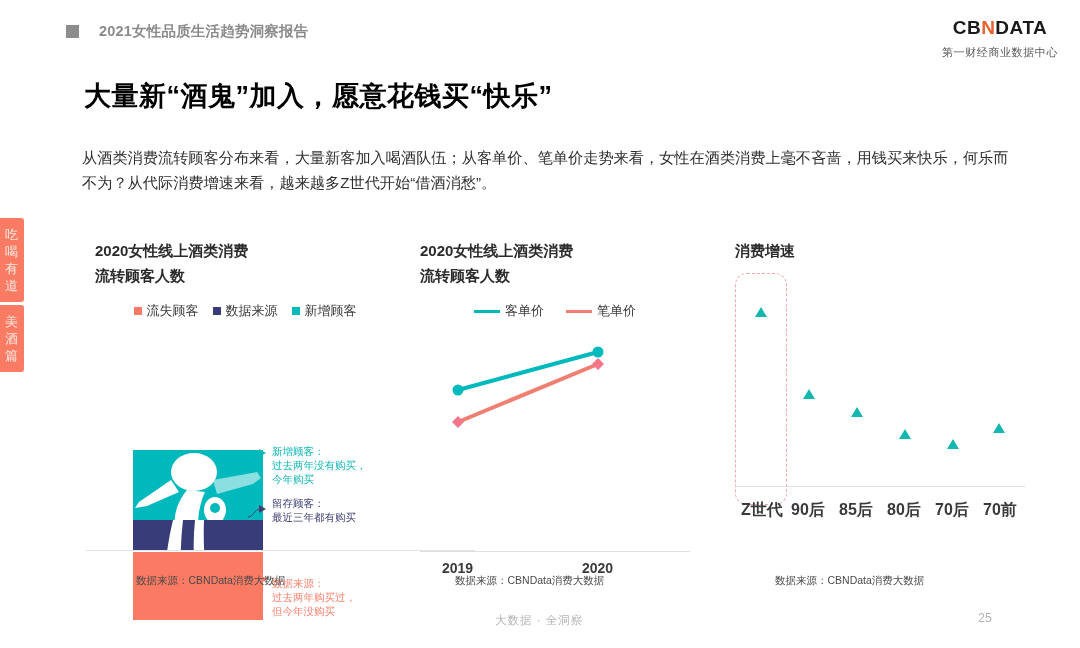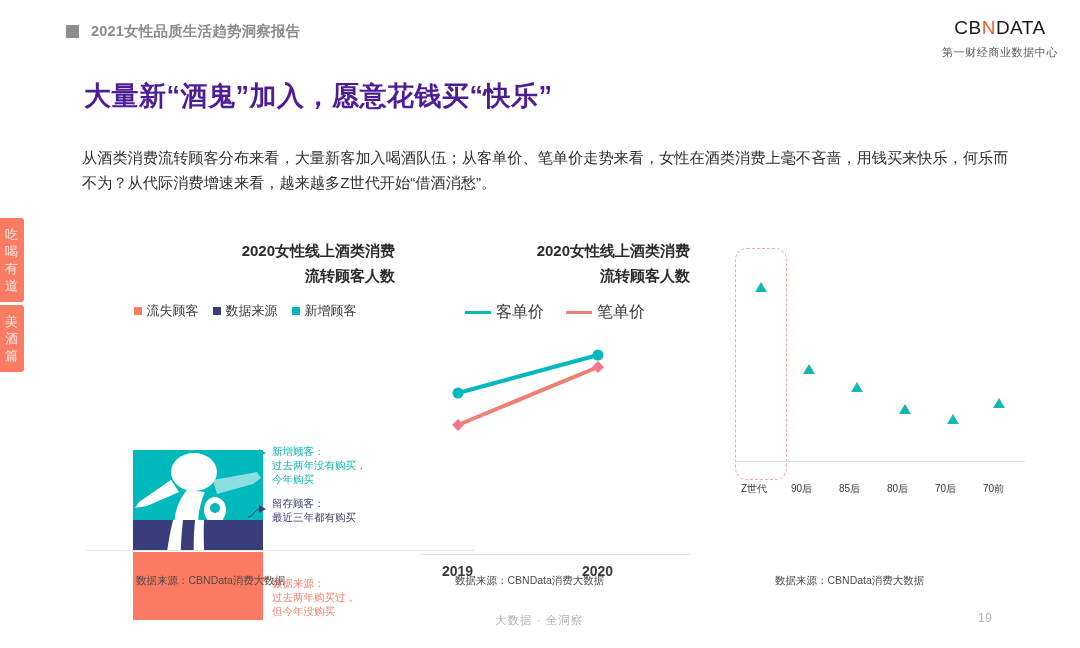--- a/index.html
+++ b/index.html
@@ -3,51 +3,51 @@
 <meta charset="utf-8">
 <style>
   html,body{margin:0;padding:0;}
   body{
     width:1080px;height:648px;background:#ffffff;position:relative;overflow:hidden;
     font-family:"Liberation Sans","DejaVu Sans",sans-serif;color:#3b3b3b;
   }
   .slide{position:absolute;inset:0;}
 
   
-  .hdr{position:absolute;left:66px;top:22px;display:flex;align-items:center;gap:12px;}
+  .hdr{position:absolute;left:66px;top:22px;display:flex;align-items:center;gap:20px;}
   .hdr-square{width:13px;height:13px;background:#8d8d8d;}
   .hdr-title{font-size:14.5px;font-weight:bold;color:#8b8b8b;letter-spacing:.2px;white-space:nowrap;}
 
   .logo{position:absolute;right:22px;top:18px;text-align:center;}
-  .logo-main{font-size:19px;font-weight:normal;color:#1a1a1a;letter-spacing:.5px;line-height:1;}
+  .logo-main{font-size:19px;font-weight:bold;color:#1a1a1a;letter-spacing:.5px;line-height:1;}
   .logo-main .x{color:#e8622d;}
   .logo-sub{font-size:11px;color:#555;letter-spacing:.6px;margin-top:8px;}
 
   
-  .headline{position:absolute;left:84px;top:78px;font-size:27px;font-weight:bold;color:#4c1d95;letter-spacing:.5px;white-space:nowrap;}
+  .headline{position:absolute;left:84px;top:78px;font-size:27px;font-weight:bold;color:#000000;letter-spacing:.5px;white-space:nowrap;}
   .lede{position:absolute;left:82px;top:145px;width:930px;font-size:15.2px;line-height:25px;color:#2f2f2f;}
 
   
   .vtab{position:absolute;left:0;width:24px;background:#f97b63;color:#ffe8e2;
         font-size:13px;line-height:17px;text-align:center;padding:8px 0;
         border-top-right-radius:3px;border-bottom-right-radius:3px;letter-spacing:1px;}
   .vtab span{display:block;}
   #vtab-0{top:218px;}
   #vtab-1{top:305px;}
 
   
   .panel{position:absolute;top:238px;}
   #panel-0{left:95px;width:300px;}
   #panel-1{left:420px;width:270px;}
   #panel-2{left:735px;width:290px;}
 
-  .ctitle{text-align:right;font-size:15px;font-weight:bold;color:#2b2b2b;line-height:25px;}
+  .ctitle{text-align:left;font-size:15px;font-weight:bold;color:#2b2b2b;line-height:25px;}
 
   .legend{display:flex;justify-content:center;align-items:center;gap:14px;margin-top:14px;font-size:13px;color:#3a3a3a;}
-  .legend.big{gap:22px;font-size:16px;}
+  .legend.big{gap:22px;font-size:13px;}
   .lg{display:flex;align-items:center;gap:5px;white-space:nowrap;}
   .sw{width:8px;height:8px;display:inline-block;}
   .lgline{width:26px;height:3px;position:relative;display:inline-block;}
   .lgline::after{content:"";position:absolute;left:9px;top:-3px;width:9px;height:9px;border-radius:50%;}
 
   
   .c1{position:relative;height:290px;margin-top:16px;}
   .c1 .gridline{position:absolute;left:-9px;right:-80px;height:1px;background:#e3e3e3;}
   .bar{position:absolute;left:38px;width:130px;}
   .seg-new{position:absolute;left:0;top:114px;width:130px;height:70px;background:#00b9bd;overflow:hidden;}
@@ -66,21 +66,21 @@
   .c2 .axis{position:absolute;left:0;right:0;bottom:40px;height:1px;background:#e0e0e0;}
   .xlab{position:absolute;bottom:16px;font-size:14px;font-weight:bold;color:#3a3a3a;}
   #x2-0{left:22px;}
   #x2-1{left:162px;}
 
   
   .c3{position:relative;height:250px;margin-top:14px;}
   .c3 .axis{position:absolute;left:0;right:0;bottom:40px;height:1px;background:#e0e0e0;}
   .hl-box{position:absolute;left:0px;top:-4px;width:50px;bottom:22px;border:1px dashed #f3a7ad;border-radius:12px;}
   .tri{position:absolute;width:0;height:0;border-left:6px solid transparent;border-right:6px solid transparent;border-bottom:10px solid #14b8b0;}
-  .x3lab{position:absolute;bottom:6px;font-size:10px;font-weight:normal;color:#3a3a3a;white-space:nowrap;text-align:center;}
+  .x3lab{position:absolute;bottom:6px;font-size:16px;font-weight:bold;color:#3a3a3a;white-space:nowrap;text-align:center;}
 
   .src{position:absolute;font-size:10.5px;color:#4a4a4a;white-space:nowrap;}
   #src-0{left:136px;top:574px;}
   #src-1{left:455px;top:574px;}
   #src-2{left:775px;top:574px;}
 
   .foot-brand{position:absolute;left:495px;top:613px;font-size:11.5px;color:#b4b4b4;letter-spacing:1px;}
   .foot-page{position:absolute;left:978px;top:611px;font-size:12.5px;color:#b4b4b4;}
 </style>
 </head>
@@ -220,20 +220,21 @@
         <path d="M172 22 L178 16 L184 22 L178 28 Z" fill="#f3768b"></path>
       </svg>
       <div class="axis"></div>
       <div class="xlab" id="x2-0">2019</div>
       <div class="xlab" id="x2-1">2020</div>
     </div>
   </div>
 
   <div class="panel" id="panel-2">
     <div class="ctitle">
+      <div>消费增速</div>
     </div>
 
     <div class="c3">
       <div class="hl-box"></div>
       <div class="tri" style="left:20px;  top:30px;"></div>
       <div class="tri" style="left:68px;  top:112px;"></div>
       <div class="tri" style="left:116px; top:130px;"></div>
       <div class="tri" style="left:164px; top:152px;"></div>
       <div class="tri" style="left:212px; top:162px;"></div>
       <div class="tri" style="left:258px; top:146px;"></div>
@@ -246,14 +247,14 @@
       <div class="x3lab" style="left:200px;">70后</div>
       <div class="x3lab" style="left:248px;">70前</div>
     </div>
   </div>
 
   <div class="src" id="src-0">数据来源：CBNData消费大数据</div>
   <div class="src" id="src-1">数据来源：CBNData消费大数据</div>
   <div class="src" id="src-2">数据来源：CBNData消费大数据</div>
 
   <div class="foot-brand">大数据 · 全洞察</div>
-  <div class="foot-page">19</div>
+  <div class="foot-page">25</div>
 </div>
 
 </body></html>

